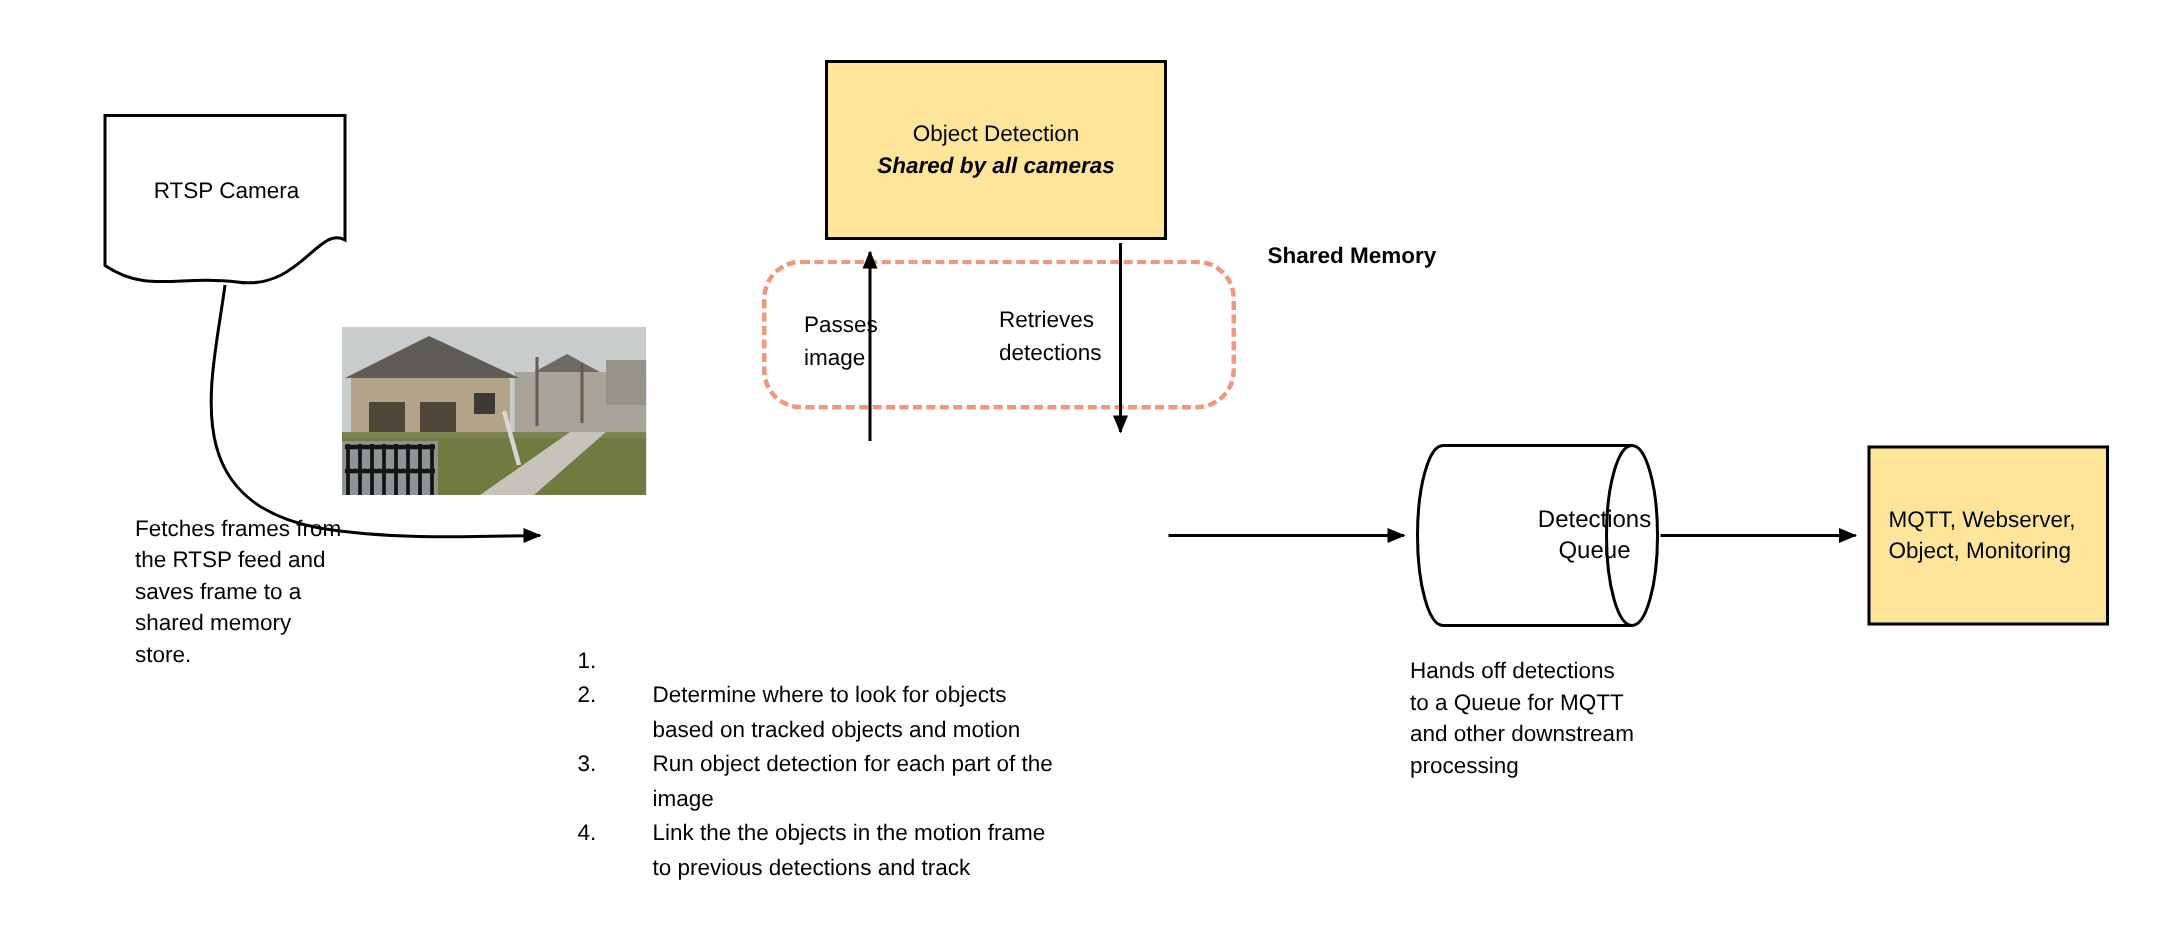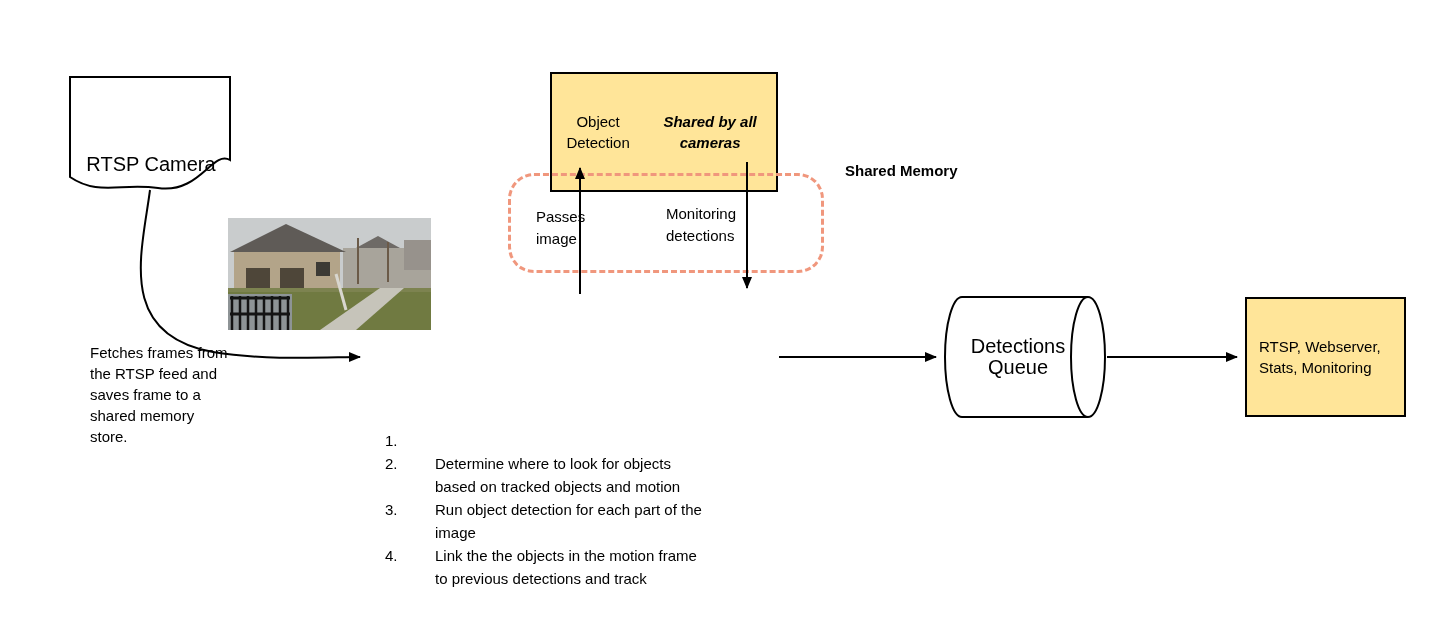--- a/index.html
+++ b/index.html
@@ -13,21 +13,21 @@
   .shape-outline { fill:#ffffff; stroke:var(--box-border,#000); stroke-width:2; }
   .arrow-line { stroke:var(--arrow,#000); stroke-width:2; fill:none; }
   .arrow-head { fill:var(--arrow,#000); }
 
   .box {
     position:absolute; box-sizing:border-box;
     background:var(--box-fill,#FFE599); border:2px solid var(--box-border,#000);
     display:flex; align-items:center; justify-content:center;
     text-align:center; font-size:15px; line-height:21px;
   }
-  #object-detection-box { left:550px; top:40px; width:228px; height:120px; flex-direction:row;margin-top:32px; }
+  #object-detection-box { left:550px; top:40px; width:228px; height:120px; flex-direction:column; }
   #object-detection-box .subtitle { font-style:italic;font-weight:bold; }
   #camera-n-box { left:375px; top:295px; width:403px; height:123px; }
   #mqtt-box { left:1245px; top:297px; width:161px; height:120px; justify-content:flex-start; text-align:left; padding:0 8px 0 12px; }
 
   .dashed-region {
     position:absolute; left:508px; top:173px; width:316px; height:100px;
     border:3px dashed var(--shared-dash,#F0977D); border-radius:26px;
     box-sizing:border-box; background:transparent;
   }
 
@@ -35,26 +35,26 @@
   #fetch-note { left:45px; top:342px; width:142px;margin-left:45px; }
   #queue-note { left:940px; top:437px; width:150px; }
   #shared-note { left:845px; top:160px; width:210px; }
   #shared-note .note-title { font-weight:bold; }
   #shared-note .note-body { width:178px; }
 
   .arrow-label { position:absolute; font-size:15px; line-height:22px; }
   #passes-label { left:536px; top:206px; width:56px; }
   #retrieves-label { left:666px; top:203px; width:78px; }
 
-  #rtsp-label { position:absolute; left:78px; top:119px; width:146px; text-align:center; font-size:20px;margin-top:34px; }
+  #rtsp-label { position:absolute; left:78px; top:119px; width:146px; text-align:center; font-size:15px; }
 
   #queue-label {
     position:absolute; left:948px; top:297px; width:140px; height:120px;
     display:flex; align-items:center; justify-content:center;
-    text-align:center; font-size:20px; line-height:21px;
+    text-align:center; font-size:16px; line-height:21px;padding-left:45px;
   }
   #queue-label span { display:block; width:100px; }
 
   .steps { position:absolute; left:385px; top:429px; width:345px; font-size:15px; line-height:23px; }
   .step { display:flex; }
   .step .num { width:50px; flex:0 0 50px; }
   .step .txt { width:273px; }
 
   #photo { position:absolute; left:228px; top:218px; width:203px; height:112px; overflow:hidden; }
   #photo svg { display:block; width:203px; height:112px; }
@@ -70,40 +70,41 @@
     <ellipse class="shape-outline" cx="1088" cy="357" rx="17" ry="60"></ellipse>
   </svg>
 
   <div class="box" id="object-detection-box">
     <div>Object Detection</div>
     <div class="subtitle">Shared by all cameras</div>
   </div>
 
 
   <div class="box" id="mqtt-box">
-    <div>RTSP, Webserver, Stats, Monitoring</div>
+    <div>MQTT, Webserver, Object, Monitoring</div>
   </div>
 
   <div class="dashed-region"></div>
 
   <div id="rtsp-label">RTSP Camera</div>
 
   <div class="note" id="fetch-note">Fetches frames from the RTSP feed and saves frame to a shared memory store.</div>
 
   <div class="arrow-label" id="passes-label">Passes image</div>
-  <div class="arrow-label" id="retrieves-label">Monitoring detections</div>
+  <div class="arrow-label" id="retrieves-label">Retrieves detections</div>
 
   <div class="note" id="shared-note">
     <div class="note-title">Shared Memory</div>
   </div>
 
   <div id="queue-label">
     <span>Detections Queue</span>
   </div>
 
+  <div class="note" id="queue-note">Hands off detections to a Queue for MQTT and other downstream processing</div>
 
   <div class="steps">
     <div class="step">
       <span class="num">1.</span>
     </div>
     <div class="step">
       <span class="num">2.</span>
       <span class="txt">Determine where to look for objects based on tracked objects and motion</span>
     </div>
     <div class="step">

